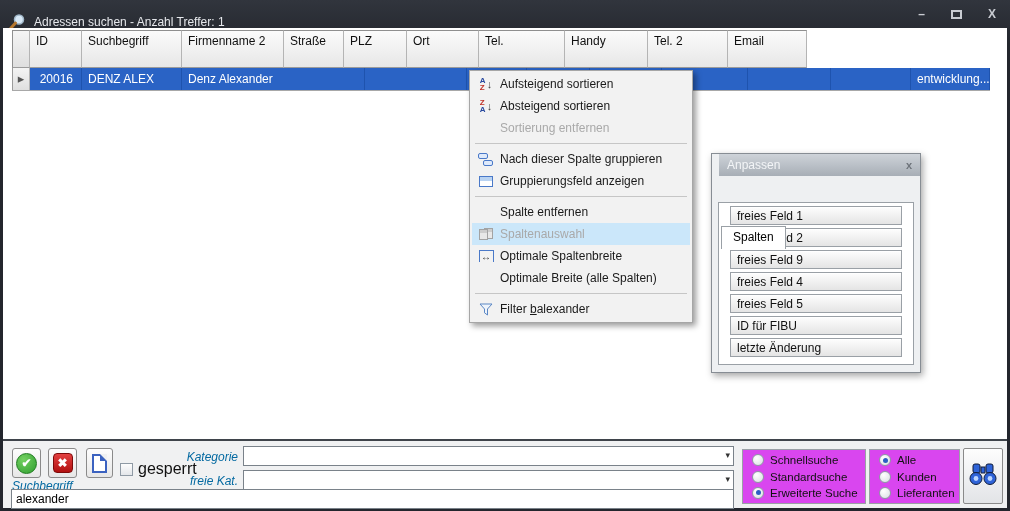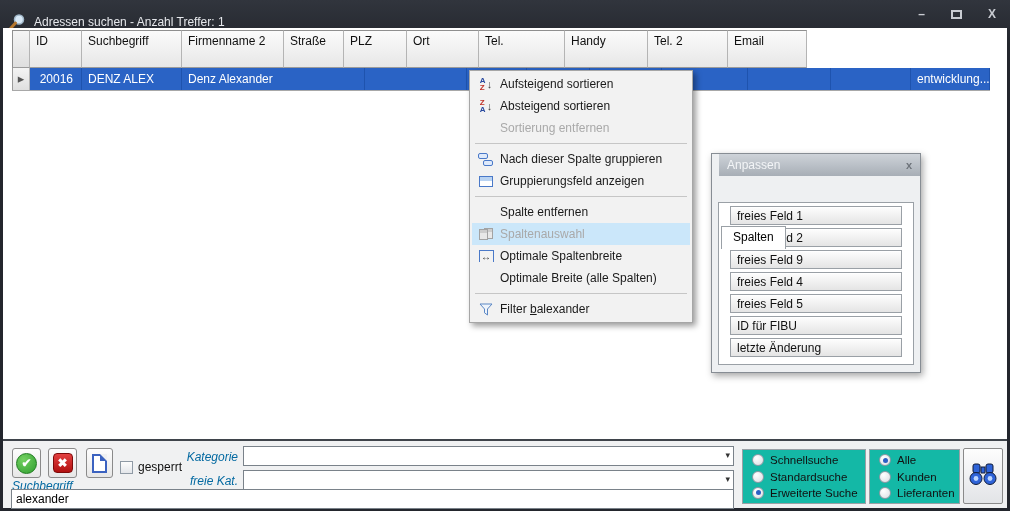--- a/index.html
+++ b/index.html
@@ -97,34 +97,34 @@
   .ok-circle { width:21px; height:21px; border-radius:50%; border:1px solid #1d7a1d; color:#fff;
                background:radial-gradient(circle at 35% 30%, #74d162, #2f9e2f); font-size:12px;
                font-weight:bold; display:flex; align-items:center; justify-content:center; }
   .x-box { width:20px; height:20px; border-radius:4px; border:1px solid #7d0a0a; color:#fff;
            background:linear-gradient(#e34040,#b11010); font-size:12px; font-weight:bold;
            display:flex; align-items:center; justify-content:center; }
   .page-ic { width:15px; height:19px; background:#fff; border:2px solid #3b62c0; position:relative; }
   .page-ic::after { content:""; position:absolute; top:-2px; right:-2px; width:0; height:0;
                     border-top:7px solid #f0f1f2; border-left:7px solid #3b62c0; }
   .chk-wrap { position:absolute; left:117px; top:19px; display:flex; align-items:center; gap:5px;
-              font-size:12px; color:#111; }
+              font-size:16px; color:#111; }
   .chk { width:13px; height:13px; border:1px solid #8f9aa5; background:linear-gradient(#fdfdfd,#e3e6ea); }
   .flabel { position:absolute; font-size:12px; color:#0369a1;font-style:italic; }
   .lbl-kat { left:145px; top:9px; width:90px; text-align:right; }
   .lbl-fkat { left:145px; top:33px; width:90px; text-align:right; }
   .lbl-such { left:9px; top:38px; }
   .combo { position:absolute; left:240px; width:491px; height:20px; background:#fff;
            border:1px solid #7a828a; }
   .combo-arrow { position:absolute; right:3px; top:3px; font-size:9px; color:#333; }
   .combo1 { top:5px; } .combo2 { top:29px; }
   .such-input { position:absolute; left:8px; top:48px; width:723px; height:20px;
                 border:1px solid #7a828a; background:#fff; font-family:"Liberation Sans",sans-serif;
                 font-size:12px; padding:0 4px; color:#000; }
-  .grpbox { position:absolute; top:8px; height:55px; border:1px solid #9aa0a6; background:#14b8a6;
+  .grpbox { position:absolute; top:8px; height:55px; border:1px solid #9aa0a6; background:#d946ef;
             display:flex; flex-direction:column; justify-content:space-evenly; padding-left:9px; }
   .grp1 { left:739px; width:124px; } .grp2 { left:866px; width:91px; }
   .radio-row { display:flex; align-items:center; gap:6px; font-size:11.5px; color:#111; }
   .radio { width:12px; height:12px; border-radius:50%; border:1px solid #8f9aa5; flex:0 0 12px;
            background:radial-gradient(circle at 35% 30%, #ffffff, #d9dde2); }
   .radio.sel { display:flex; align-items:center; justify-content:center; }
   .radio.sel::after { content:""; width:5px; height:5px; border-radius:50%; background:#2c5fc4; }
   .btn-binoc { position:absolute; left:960px; top:7px; width:40px; height:56px;
                background:linear-gradient(#fdfdfd,#e2e4e7); border:1px solid #8a8a8a; border-radius:2px;
                display:flex; align-items:center; justify-content:center; }

